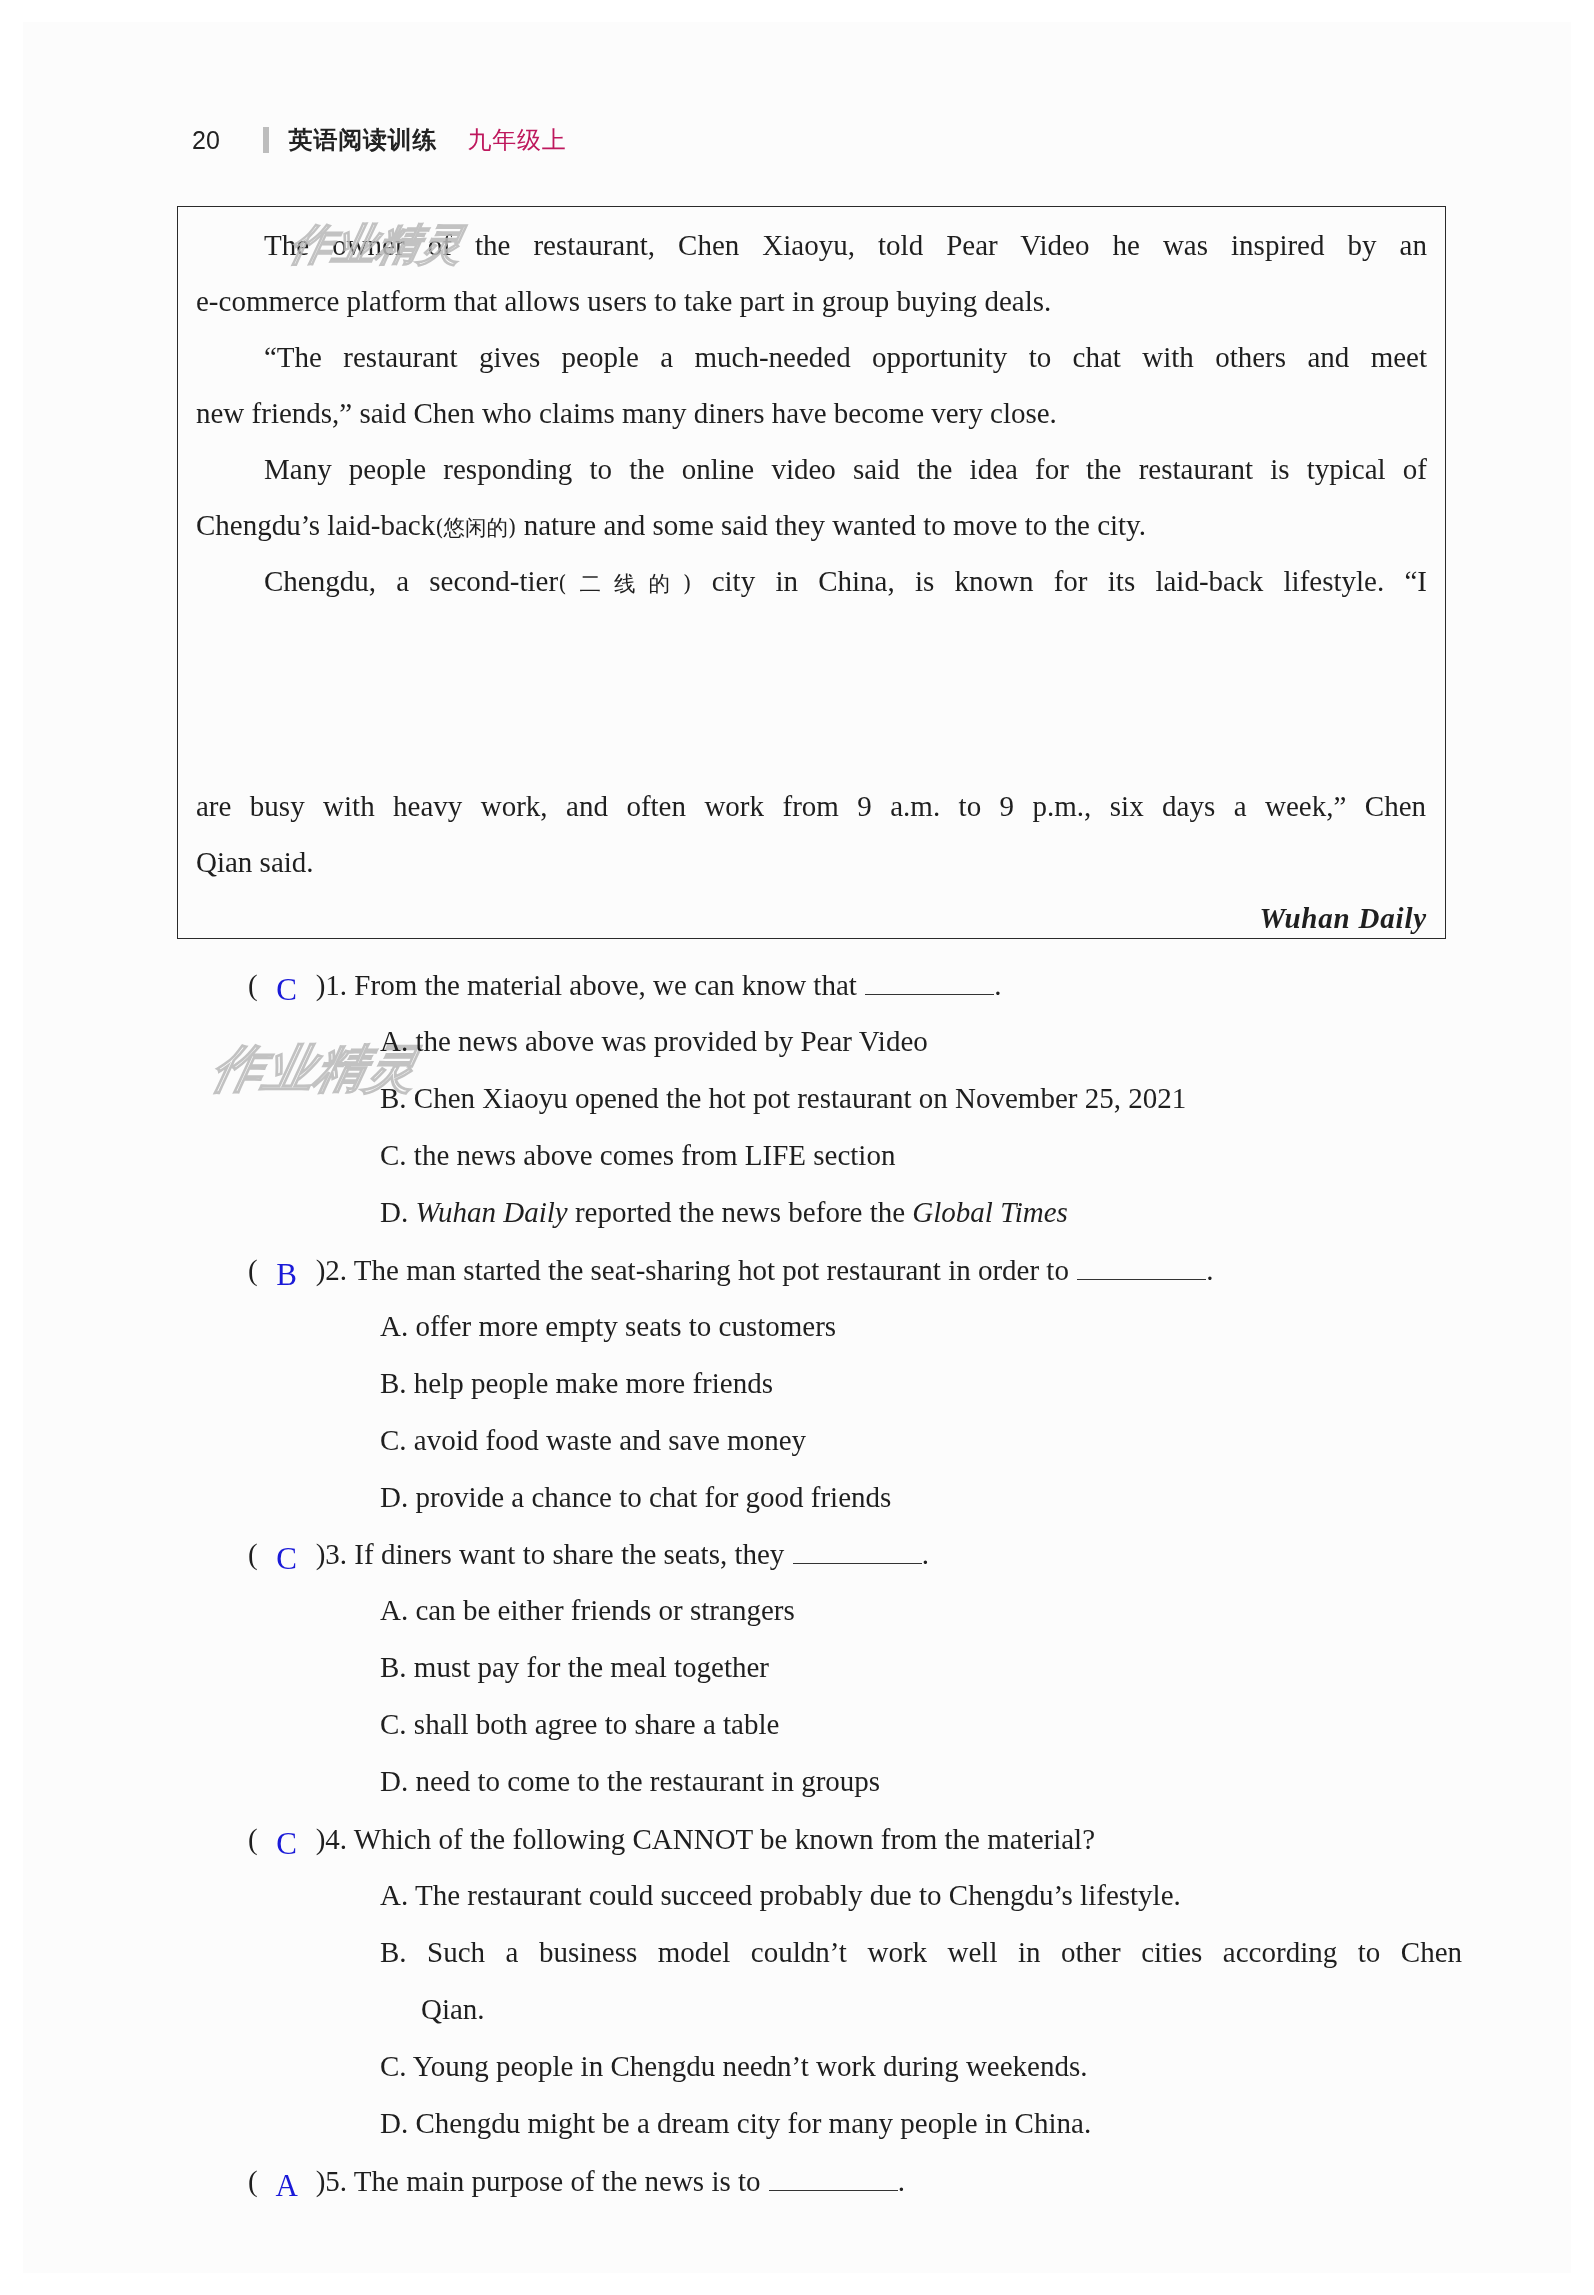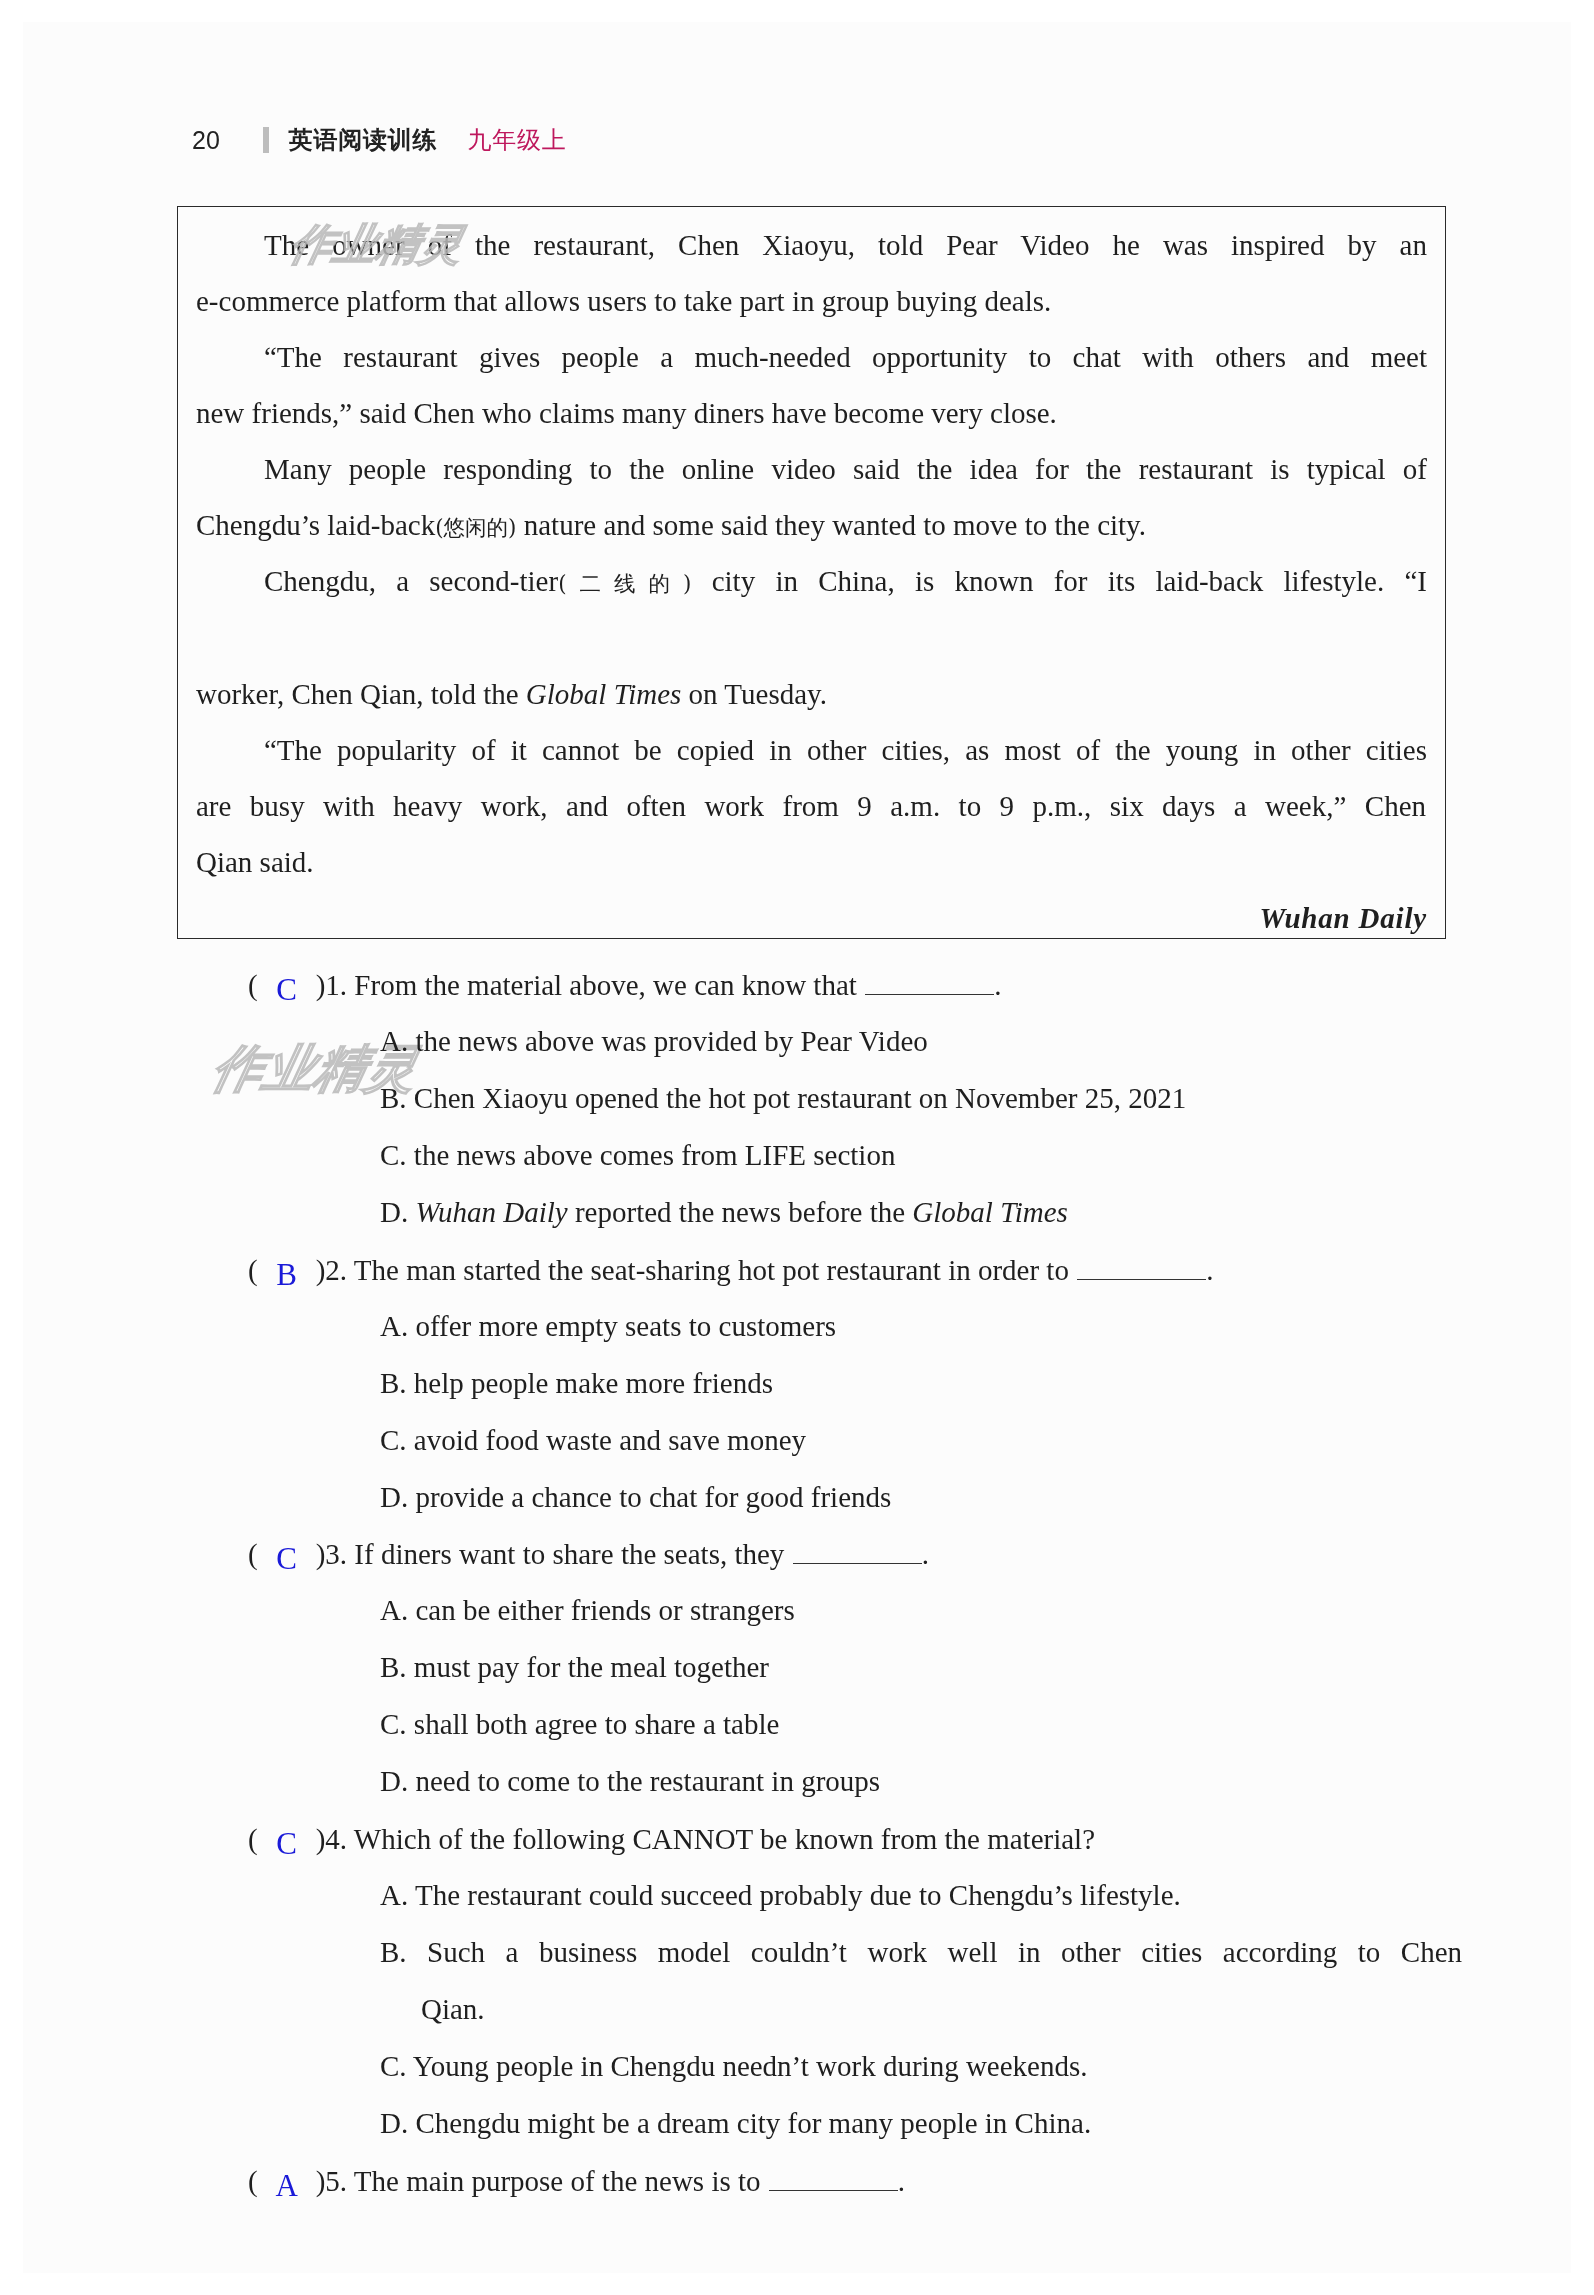--- a/index.html
+++ b/index.html
@@ -72,22 +72,20 @@
 </div>
 
 <div class="passage-box">
   <div class="pline indent" style="top:21.5px">The owner of the restaurant, Chen Xiaoyu, told Pear Video he was inspired by an</div>
   <div class="pline" style="top:78px"><span>e-commerce platform that allows users to take part in group buying deals.</span><span style="display:inline-block;width:100%"></span></div>
   <div class="pline indent" style="top:134px">“The restaurant gives people a much-needed opportunity to chat with others and meet</div>
   <div class="pline last" style="top:190px">new friends,” said Chen who claims many diners have become very close.</div>
   <div class="pline indent" style="top:246px">Many people responding to the online video said the idea for the restaurant is typical of</div>
   <div class="pline indent" style="top:358px"><span>Chengdu, a second-tier</span><span class="zh">(二线的)</span><span> city in China, is known for its laid-back lifestyle. “I</span></div>
   <div class="pline last" style="top:302px"><span>Chengdu’s laid-back</span><span class="zh">(悠闲的)</span><span> nature and some said they wanted to move to the city.</span></div>
-  <div class="pline last" style="top:471px"><span>worker, Chen Qian, told the </span><i>Global Times</i><span> on Tuesday.</span></div>
-  <div class="pline indent" style="top:527px">“The popularity of it cannot be copied in other cities, as most of the young in other cities</div>
   <div class="pline" style="top:583px">are busy with heavy work, and often work from 9 a.m. to 9 p.m., six days a week,” Chen</div>
   <div class="pline last" style="top:639px">Qian said.</div>
   <div class="source" style="top:695px">Wuhan Daily</div>
 </div>
 
 <div class="watermark" style="left:291px;top:216px;font-size:43px">作业精灵</div>
 <div class="watermark" style="left:213px;top:1035px;font-size:51px">作业精灵</div>
 
 <div class="qline" style="top:968px">
   <span class="paren">(</span><span class="ans" style="color: rgb(26, 26, 216);">C</span><span class="paren">)</span><span>1.</span> <span>From the material above, we can know that</span><span class="blank"></span>.

